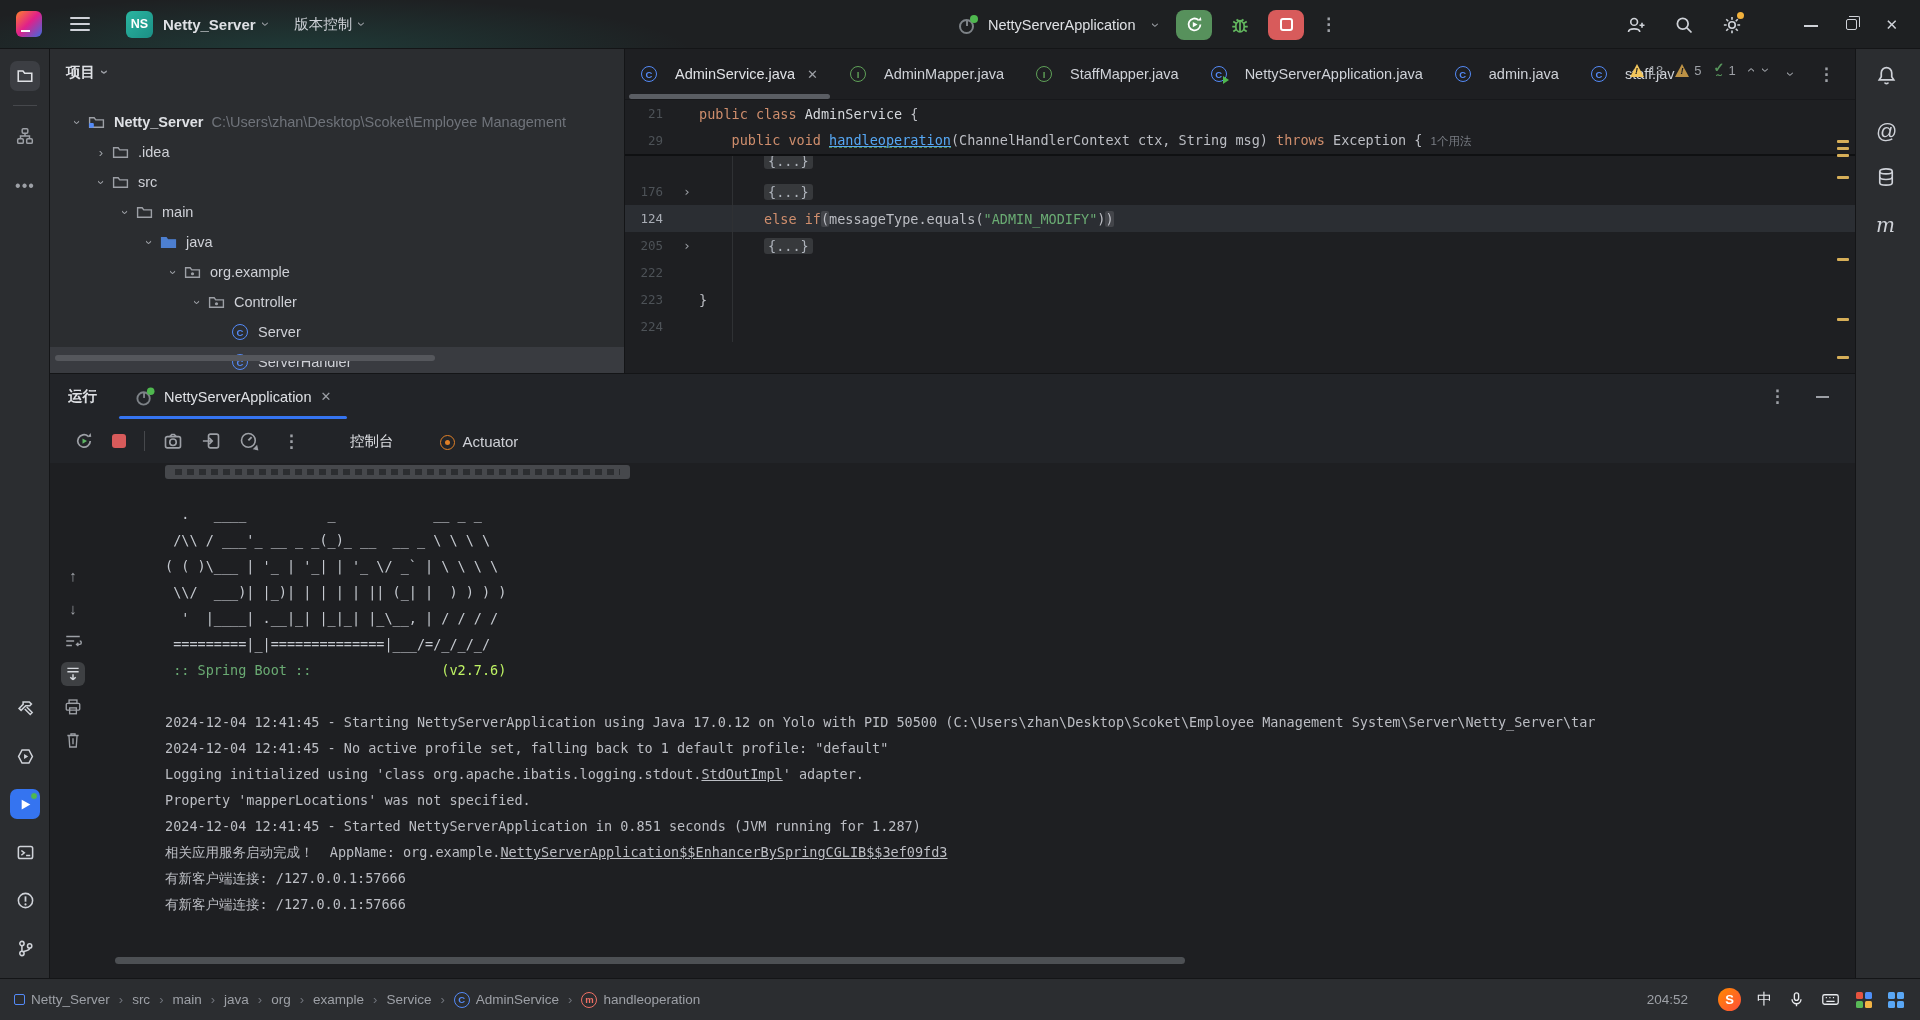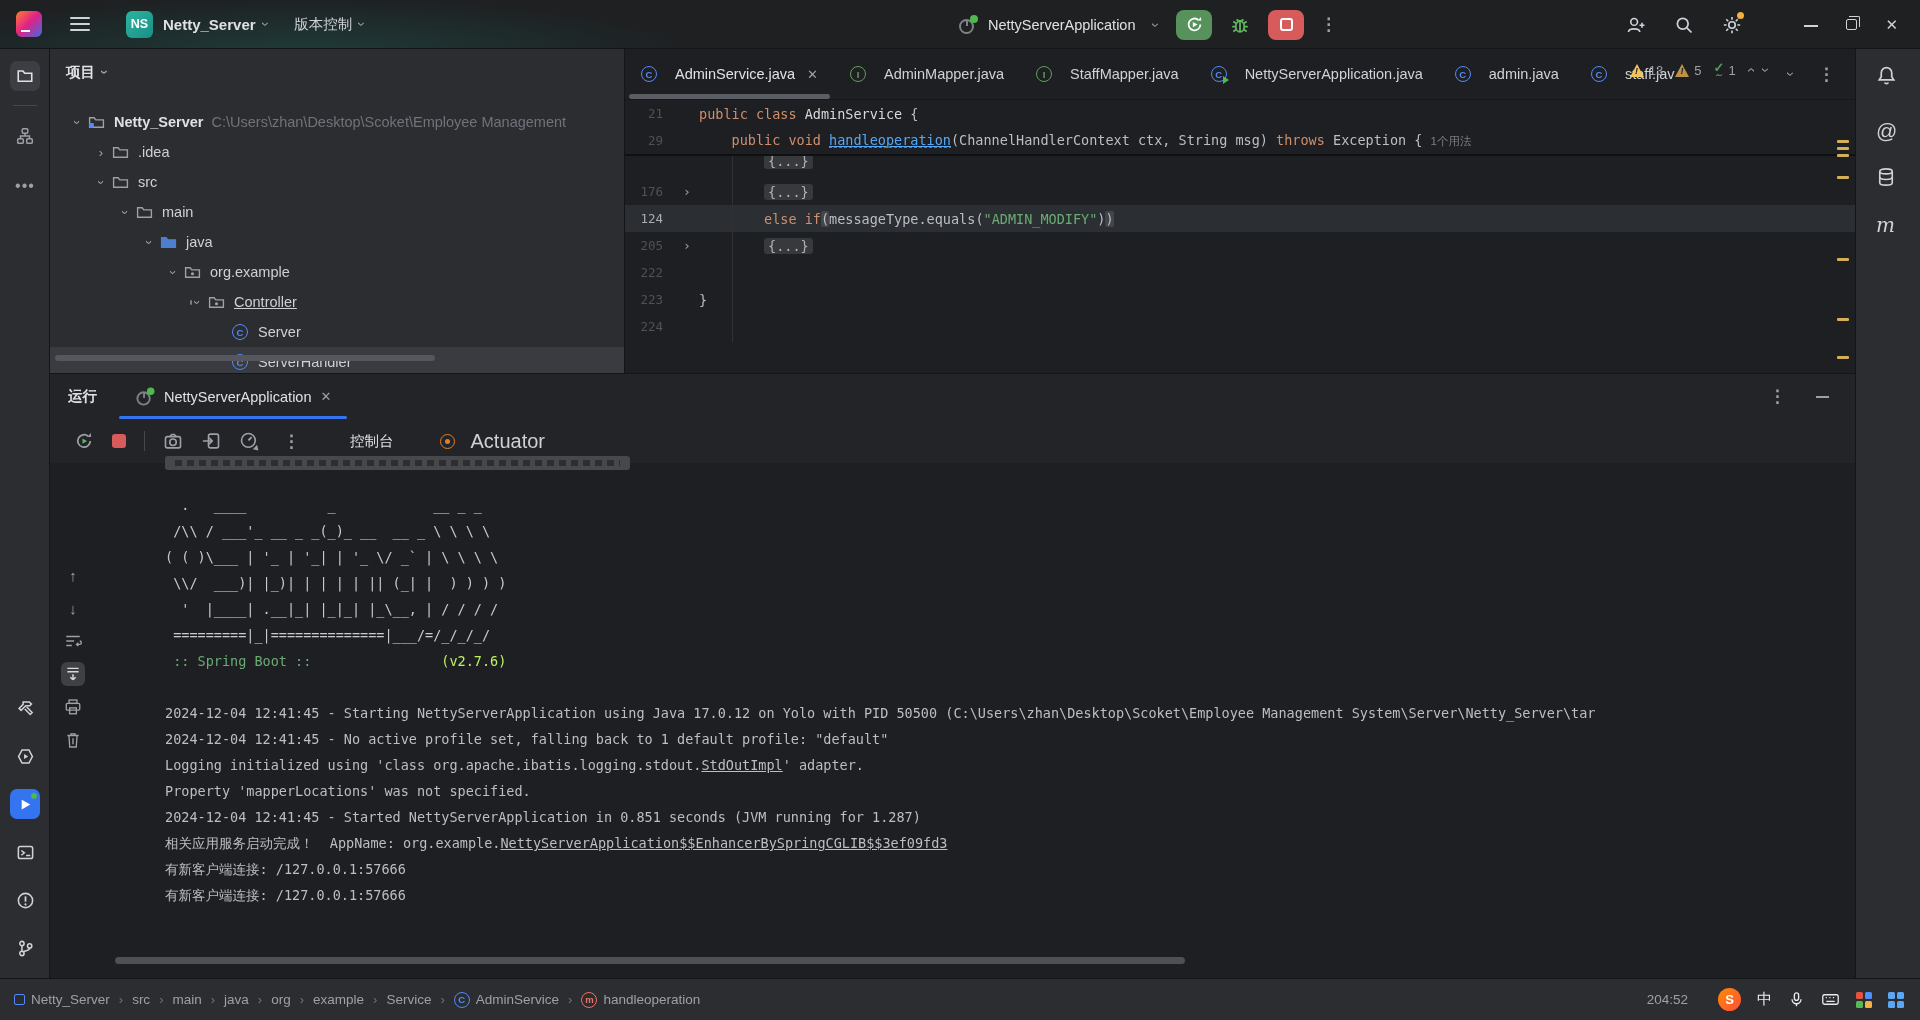--- a/index.html
+++ b/index.html
@@ -112,28 +112,28 @@
 #runpanel{position:absolute;left:50px;top:373px;width:1805px;height:605px;background:#1e1f22;border-top:1px solid #141517}
 #rp-header{position:absolute;left:0;top:0;width:1805px;height:45px;background:#222428;display:flex;align-items:center}
 .rp-title{font-size:14.5px;color:#dfe1e5;font-weight:bold;padding:0 22px 0 18px}
 .rp-tab{position:relative;display:flex;align-items:center;gap:9px;height:45px;padding:0 16px;font-size:14.5px;color:#dfe1e5}
 .rp-tab::after{content:"";position:absolute;left:0;right:0;bottom:0;height:3px;background:#3574f0;border-radius:2px}
 .rp-head-right{margin-left:auto;display:flex;align-items:center;gap:24px;padding-right:26px;color:#9da0a6}
 .rp-min{width:13px;height:2px;background:#9da0a6}
 #rp-toolbar{position:absolute;left:0;top:45px;width:1805px;height:44px;background:#222428;display:flex;align-items:center;gap:18px;padding-left:24px}
 .vdiv{width:1px;height:20px;background:#46484c}
 .rp-contab{font-size:14.5px;color:#dfe1e5;margin-left:26px}
-.rp-acttab{display:flex;align-items:center;gap:16px;font-size:20px;color:#ced0d6;margin-left:28px}
+.rp-acttab{display:flex;align-items:flex-end;gap:8px;font-size:15px;color:#ced0d6;margin-left:28px}
 .actuator-ic{width:15px;height:15px;border:1.7px solid #e08027;border-radius:50%;display:flex;align-items:center;justify-content:center}
 .actuator-ic i{width:5px;height:5px;border-radius:50%;background:#e08027}
 
 #con-gutter{position:absolute;left:0;top:89px;width:45px;height:516px}
 .cg-btn{position:absolute;left:11px;width:24px;height:24px;display:flex;align-items:center;justify-content:center;color:#9da0a6;font-size:15px}
 .cg-btn.active{background:#3e4043;border-radius:6px}
-#console{position:absolute;left:45px;top:80px;width:1760px;height:516px;overflow:hidden}
+#console{position:absolute;left:45px;top:89px;width:1760px;height:516px;overflow:hidden}
 .remnant{position:absolute;left:70px;top:2px;width:465px;height:14px;border-radius:3px;background:#46484c;overflow:hidden}
 .remnant i{display:block;margin:4px 10px;height:6px;background:repeating-linear-gradient(90deg,#2c2e31 0 7px,transparent 7px 12px)}
 #con-body{position:absolute;left:70px;top:38px;right:0}
 .c-line{font-family:"DejaVu Sans Mono",monospace;font-size:13.5px;line-height:26px;color:#bcbec4;white-space:pre}
 .c-line.banner{color:#c6cad1}
 .spring{color:#6aab73}
 .dim{color:#bef264}
 .link{text-decoration:underline}
 .con-hscroll{position:absolute;left:65px;top:583px;width:1070px;height:7px;border-radius:4px;background:#4d5054}
 
@@ -343,21 +343,21 @@
         <div class="trow" style="padding-left: 112px;">
           <span class="tchev exp">›</span>
           <span class="ticon">
             <svg width="17" height="17" viewBox="0 0 16 16">
               <path d="M1.5 3.5h4.3l1.5 2h7.2v7H1.5z" fill="none" stroke="#9da0a6" stroke-width="1.3"></path>
               <circle cx="8" cy="9.2" r="1.5" fill="#9da0a6"></circle>
             </svg>
           </span>
           <span>org.example</span>
         </div>
-        <div class="trow" style="padding-left: 136px; text-decoration: underline;">
+        <div class="trow" style="padding-left: 136px;">
           <span class="tchev exp">›</span>
           <span class="ticon">
             <svg width="17" height="17" viewBox="0 0 16 16">
               <path d="M1.5 3.5h4.3l1.5 2h7.2v7H1.5z" fill="none" stroke="#9da0a6" stroke-width="1.3"></path>
               <circle cx="8" cy="9.2" r="1.5" fill="#9da0a6"></circle>
             </svg>
           </span>
           <span>Controller</span>
         </div>
         <div class="trow" style="padding-left: 160px;">

